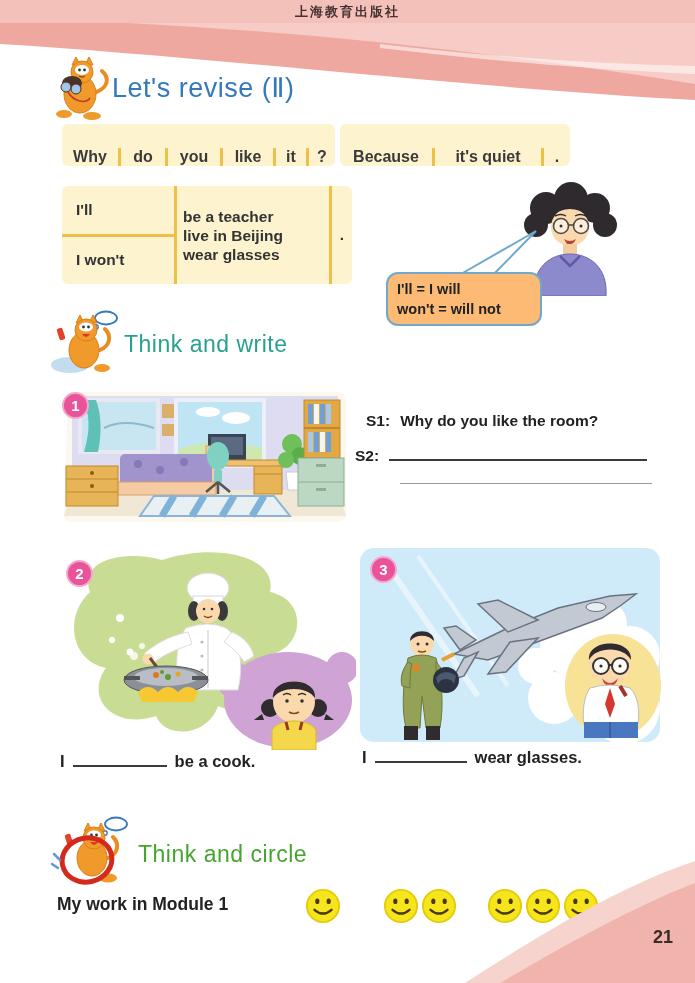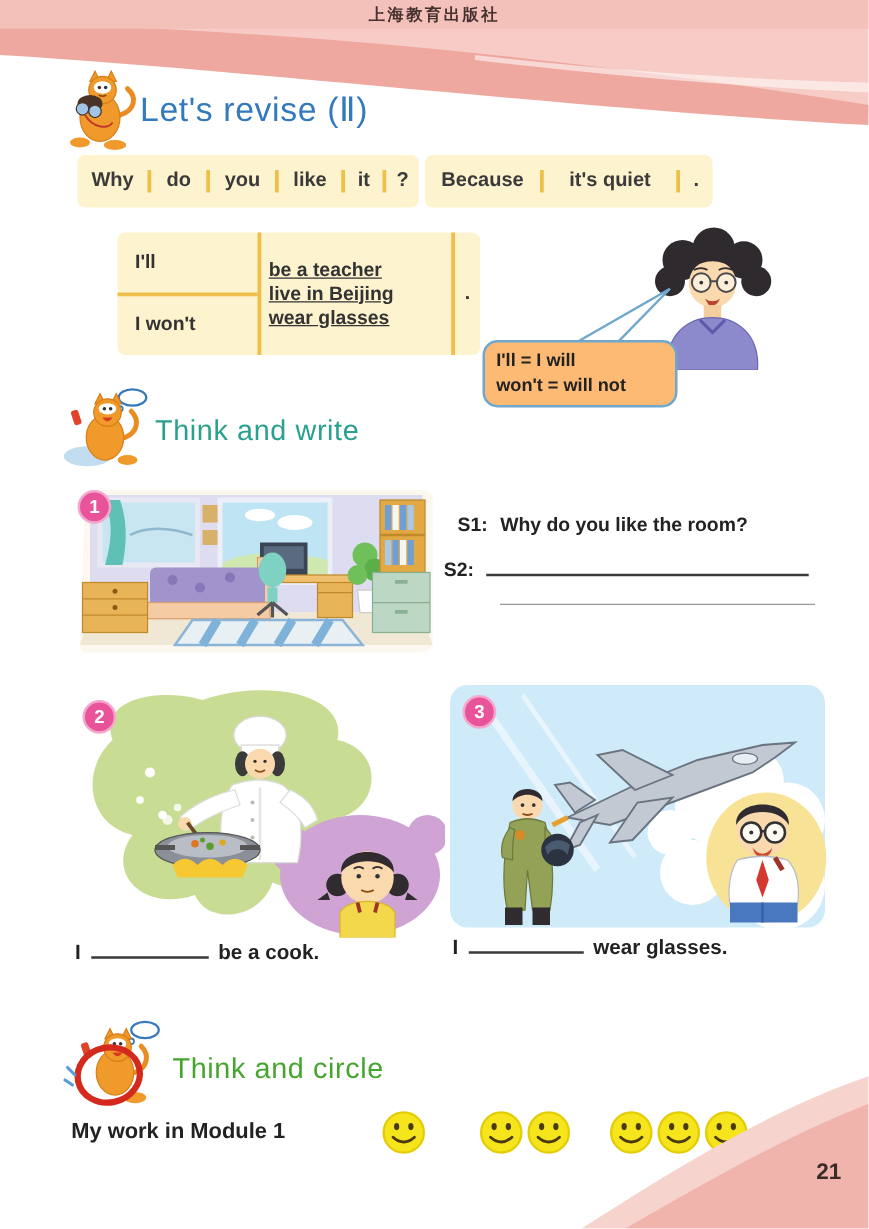--- a/index.html
+++ b/index.html
@@ -7,33 +7,33 @@
         font-family:"Liberation Sans",sans-serif;color:#333;}
   .abs{position:absolute;}
   .publisher{position:absolute;top:3px;left:0;width:100%;text-align:center;
              font-size:13px;font-weight:bold;color:#453230;letter-spacing:2px;}
   .h-title{position:absolute;font-weight:normal;letter-spacing:.5px;white-space:nowrap;}
   .h-revise{left:112px;top:72px;font-size:27px;color:#3579bd;}
   .h-write{left:124px;top:331px;font-size:23px;color:#2aa08e;}
   .h-circle{left:138px;top:841px;font-size:23px;color:#46a52f;}
   
   .strip{position:absolute;display:flex;background:#fdf3cf;border-radius:6px;height:42px;
-         align-items:center;}
+         align-items:flex-end;}
   .strip .cell{display:flex;align-items:center;justify-content:center;
                font-weight:bold;font-size:16px;color:#3a3a3a;white-space:nowrap;}
   .strip .cell + .cell{border-left:3px solid #eec04a;}
   
   .gtable{position:absolute;left:62px;top:186px;width:290px;height:98px;
-          background:#fdf3cf;border-radius:6px;display:flex;font-size:15.5px;font-weight:bold;margin-left:32px;}
+          background:#fdf3cf;border-radius:6px;display:flex;font-size:15.5px;font-weight:bold;}
   .gt-left{width:112px;display:flex;flex-direction:column;}
   .gt-opt{flex:1;display:flex;align-items:center;padding-left:14px;}
   .gt-hr{height:3px;background:#eec04a;}
   .gt-div{width:3px;background:#eec04a;}
   .gt-mid{width:146px;display:flex;flex-direction:column;justify-content:center;
-          padding-left:6px;line-height:19px;text-decoration:underline;}
+          padding-left:6px;line-height:19px;}
   .gt-period{flex:1;display:flex;align-items:center;justify-content:center;}
   
   .bubble{position:absolute;left:386px;top:272px;width:134px;background:#fdba74;
           border:2px solid #6fa8cc;border-radius:12px;padding:5px 9px;
           font-size:14.5px;font-weight:bold;color:#222;line-height:20px;white-space:nowrap;}
   
   .badge{position:absolute;width:27px;height:27px;border-radius:50%;background:#e8539a;
          color:#fff;font-weight:bold;font-size:15px;display:flex;align-items:center;
          justify-content:center;border:2px solid #f4a8ce;box-sizing:border-box;z-index:5;}
   

